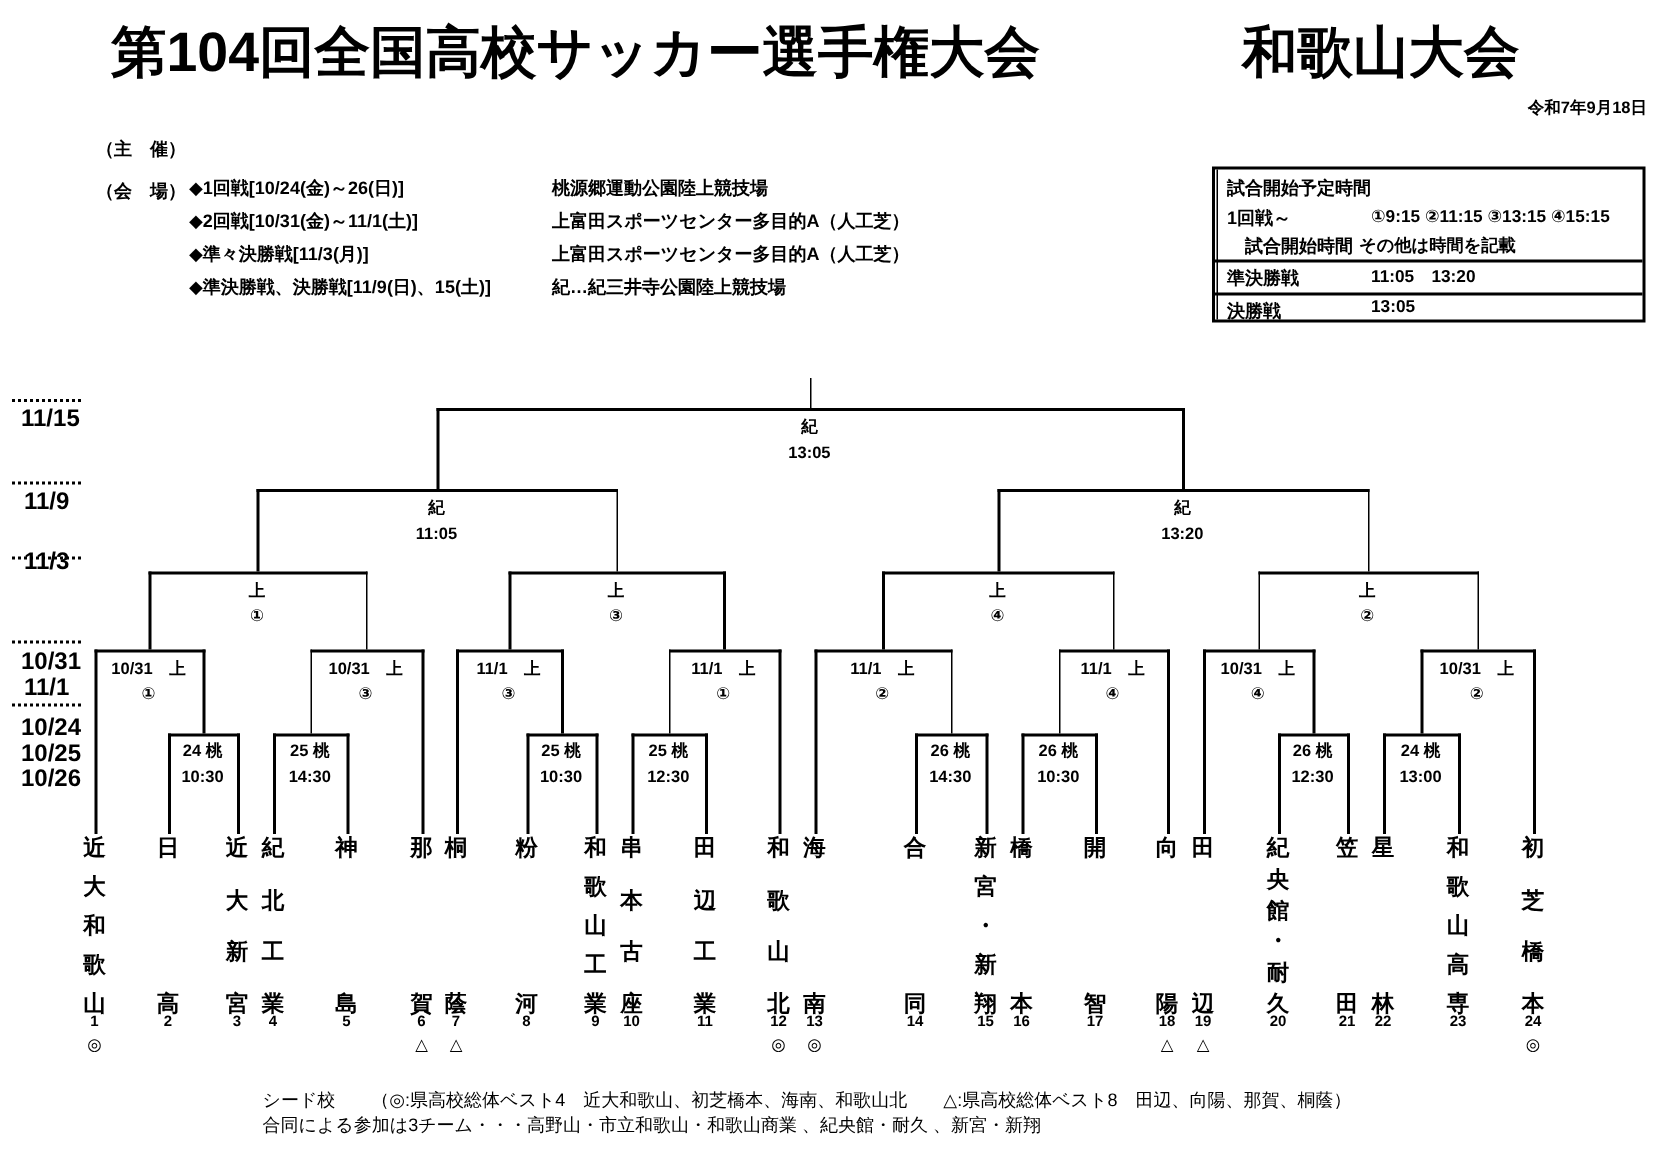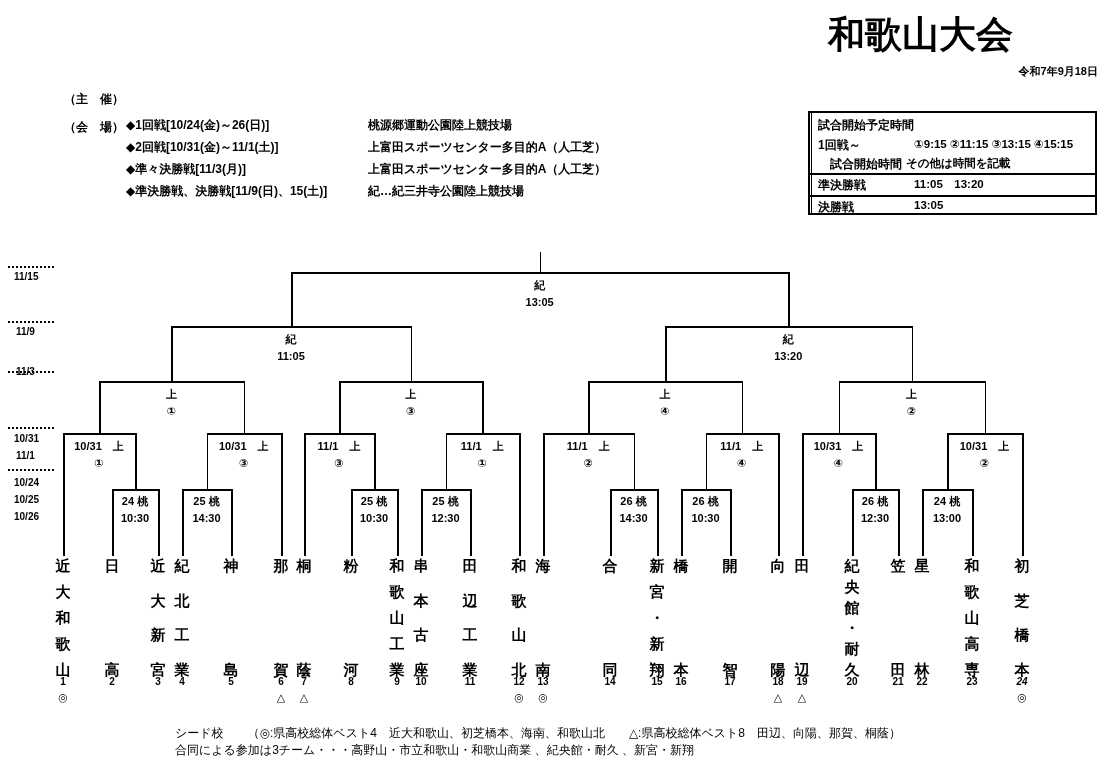--- a/index.html
+++ b/index.html
@@ -7,36 +7,37 @@
         font-family:"Liberation Sans","DejaVu Sans",sans-serif;overflow:hidden;}
   .abs{position:absolute;}
   .title{font-size:37px;font-weight:900;white-space:nowrap;letter-spacing:0px;}
   .small{font-size:11px;font-weight:bold;}
   .info{font-size:12px;font-weight:bold;white-space:nowrap;}
   .box{border:2px solid #000;box-sizing:border-box;font-size:12px;font-weight:bold;}
   .box .v{font-size:11.5px;white-space:nowrap;}
   .boxline{position:absolute;left:0;width:100%;height:1.5px;background:#000;}
   .note{font-size:12px;font-weight:bold;text-align:center;width:280px;}
   .dotted{width:46px;height:0;border-top:2px dotted #000;}
-  .axis{font-size:10px;font-weight:bold;}
+  .axis{font-size:16px;font-weight:bold;}
   .footer{font-size:12px;font-weight:normal;white-space:nowrap;}
   
   .ln{position:absolute;background:#000;}
   .lbl{position:absolute;text-align:center;font-size:11px;font-weight:bold;line-height:17px;white-space:nowrap;}
   .lbl div{height:17px;}
   .team-col{position:absolute;display:flex;flex-direction:column;justify-content:space-between;
             align-items:center;font-size:15px;font-weight:bold;line-height:1;text-align:center;}
   .team-num{position:absolute;font-size:10px;font-weight:bold;text-align:center;line-height:1;}
   .team-seed{position:absolute;font-size:11px;font-weight:bold;text-align:center;line-height:1;}
 </style>
 </head>
 <body>
 
 <div id="page">
 
+  <div class="abs title" style="left:74px;top:10px">第104回全国高校サッカー選手権大会</div>
   <div class="abs title" style="left:828px;top:10px">和歌山大会</div>
   <div class="abs small" style="left:928px;top:64px;width:170px;text-align:right">令和7年9月18日</div>
 
   <div class="abs info" style="left:64px;top:91px">（主　催）</div>
   <div class="abs info" style="left:64px;top:119px">（会　場）</div>
 
   <div class="abs info" style="left:126px;top:117px">◆1回戦[10/24(金)～26(日)]</div>
   <div class="abs info" style="left:368px;top:117px">桃源郷運動公園陸上競技場</div>
   <div class="abs info" style="left:126px;top:139px">◆2回戦[10/31(金)～11/1(土)]</div>
   <div class="abs info" style="left:368px;top:139px">上富田スポーツセンター多目的A（人工芝）</div>
@@ -222,21 +223,21 @@
         <span>高</span>
         <span>専</span>
       </div>
       <div class="team-num" style="left: 961px; top: 677px; width: 22px;">23</div>
       <div class="team-col" style="left: 1011px; top: 558px; width: 22px; height: 119px;">
         <span>初</span>
         <span>芝</span>
         <span>橋</span>
         <span>本</span>
       </div>
-      <div class="team-num" style="left: 1011px; top: 677px; width: 22px; font-style: italic;">24</div>
+      <div class="team-num" style="left: 1011px; top: 677px; width: 22px;">24</div>
       <div class="team-seed" style="left: 1011px; top: 692px; width: 22px;">◎</div>
       <div class="ln" style="left: 112px; top: 489px; width: 47.5px; height: 1.5px;"></div>
       <div class="ln" style="left: 112px; top: 489px; width: 1.5px; height: 67px;"></div>
       <div class="ln" style="left: 158px; top: 489px; width: 1.5px; height: 67px;"></div>
       <div class="lbl" style="left: 90px; top: 493px; width: 90px;">
         <div>24 桃</div>
         <div>10:30</div>
       </div>
       <div class="ln" style="left: 182px; top: 489px; width: 50.5px; height: 1.5px;"></div>
       <div class="ln" style="left: 182px; top: 489px; width: 1.5px; height: 67px;"></div>

